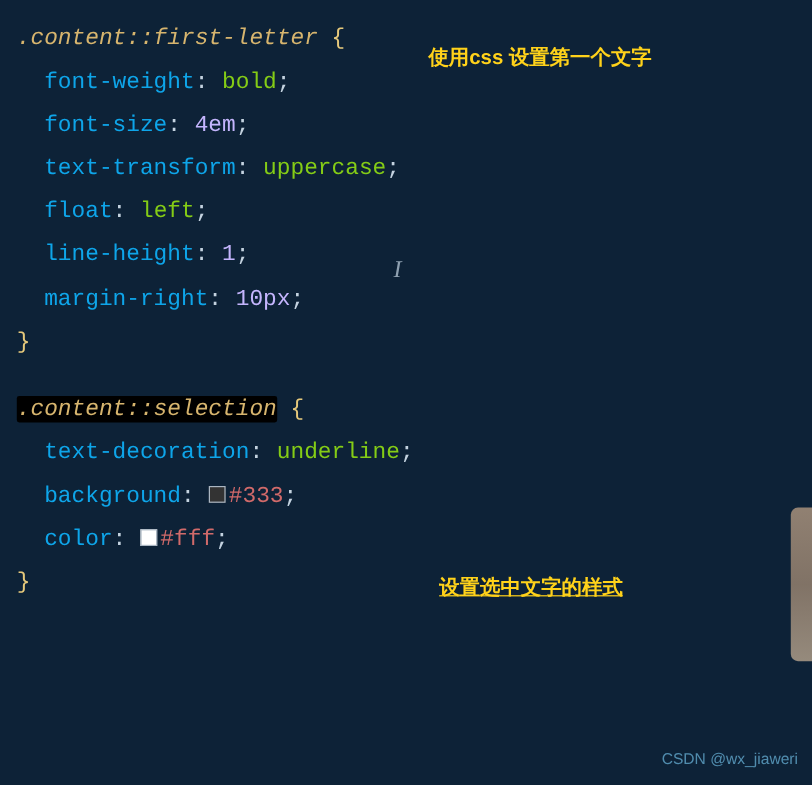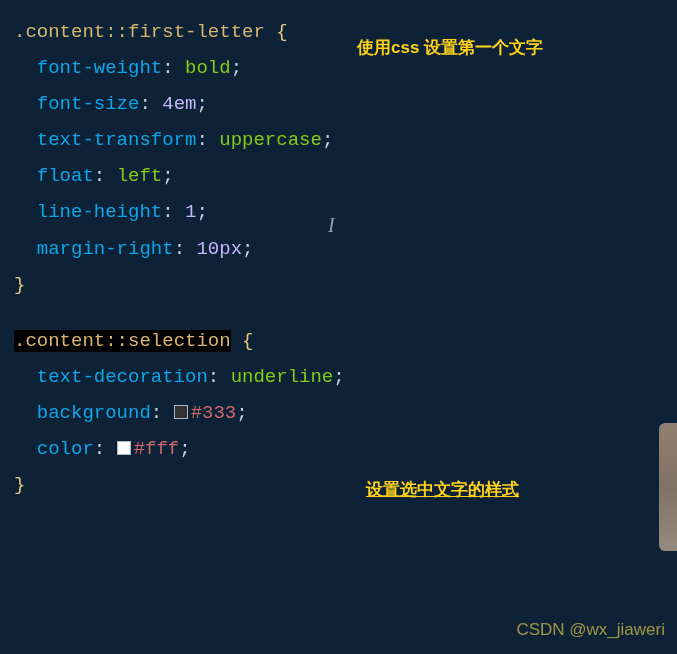--- a/index.html
+++ b/index.html
@@ -13,21 +13,21 @@
     line-height: 1.9;
     position: relative;
     overflow: hidden;
   }
   .code-area {
     padding: 14px 0 0 14px;
     color: #c4d3e0;
   }
   .line { white-space: pre; }
   .indent { display:inline-block; width: 1.2em; }
-  .selector { color: #d7b56e; }
+  .selector { color: #d7b56e; font-style: italic; }
   .prop { color: #0ea5e9; }
   .punct { color: #c4d3e0; }
   .val-kw { color: #84cc16; }
   .val-num { color: #c4b5fd; }
   .val-hex { color: #d16a6a; }
   .brace { color: #e6c97b; }
   .swatch {
     display: inline-block;
     width: 14px; height: 14px;
     border: 1px solid #aab6c2;
@@ -57,23 +57,23 @@
   .cursor-ibeam::before {
     content: "I";
     font-family: serif;
     font-size: 20px;
     font-style: italic;
   }
   .watermark {
     position: absolute;
     right: 12px;
     bottom: 8px;
-    color: #fde047;
+    color: #7dd3fc;
     font-family: Arial, sans-serif;
-    font-size: 17px;
+    font-size: 13px;
     opacity: 0.6;
   }
   .side-img {
     position: absolute;
     right: 0;
     top: 423px;
     width: 18px;
     height: 128px;
     background: linear-gradient(#c9a98b, #b2957a, #d0b79a);
     border-top-left-radius: 6px;

